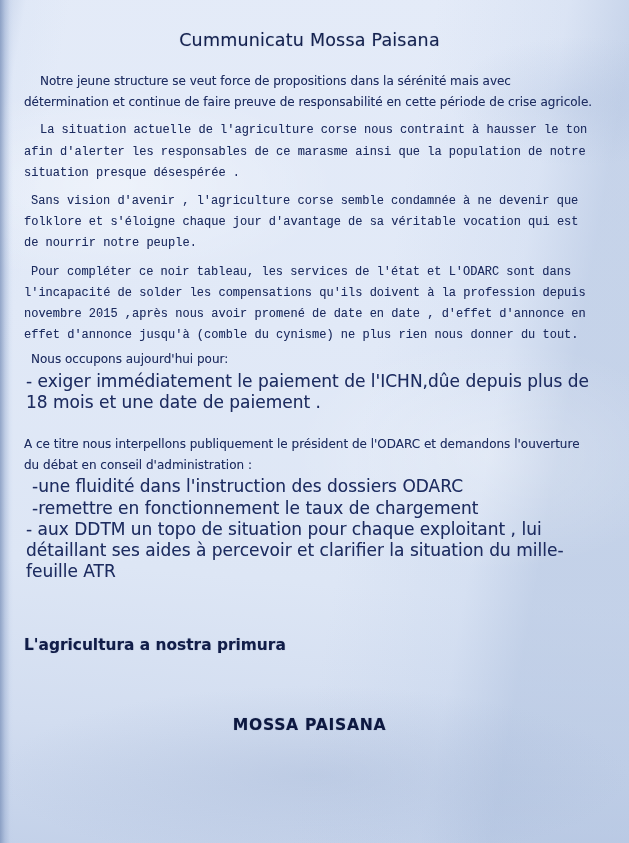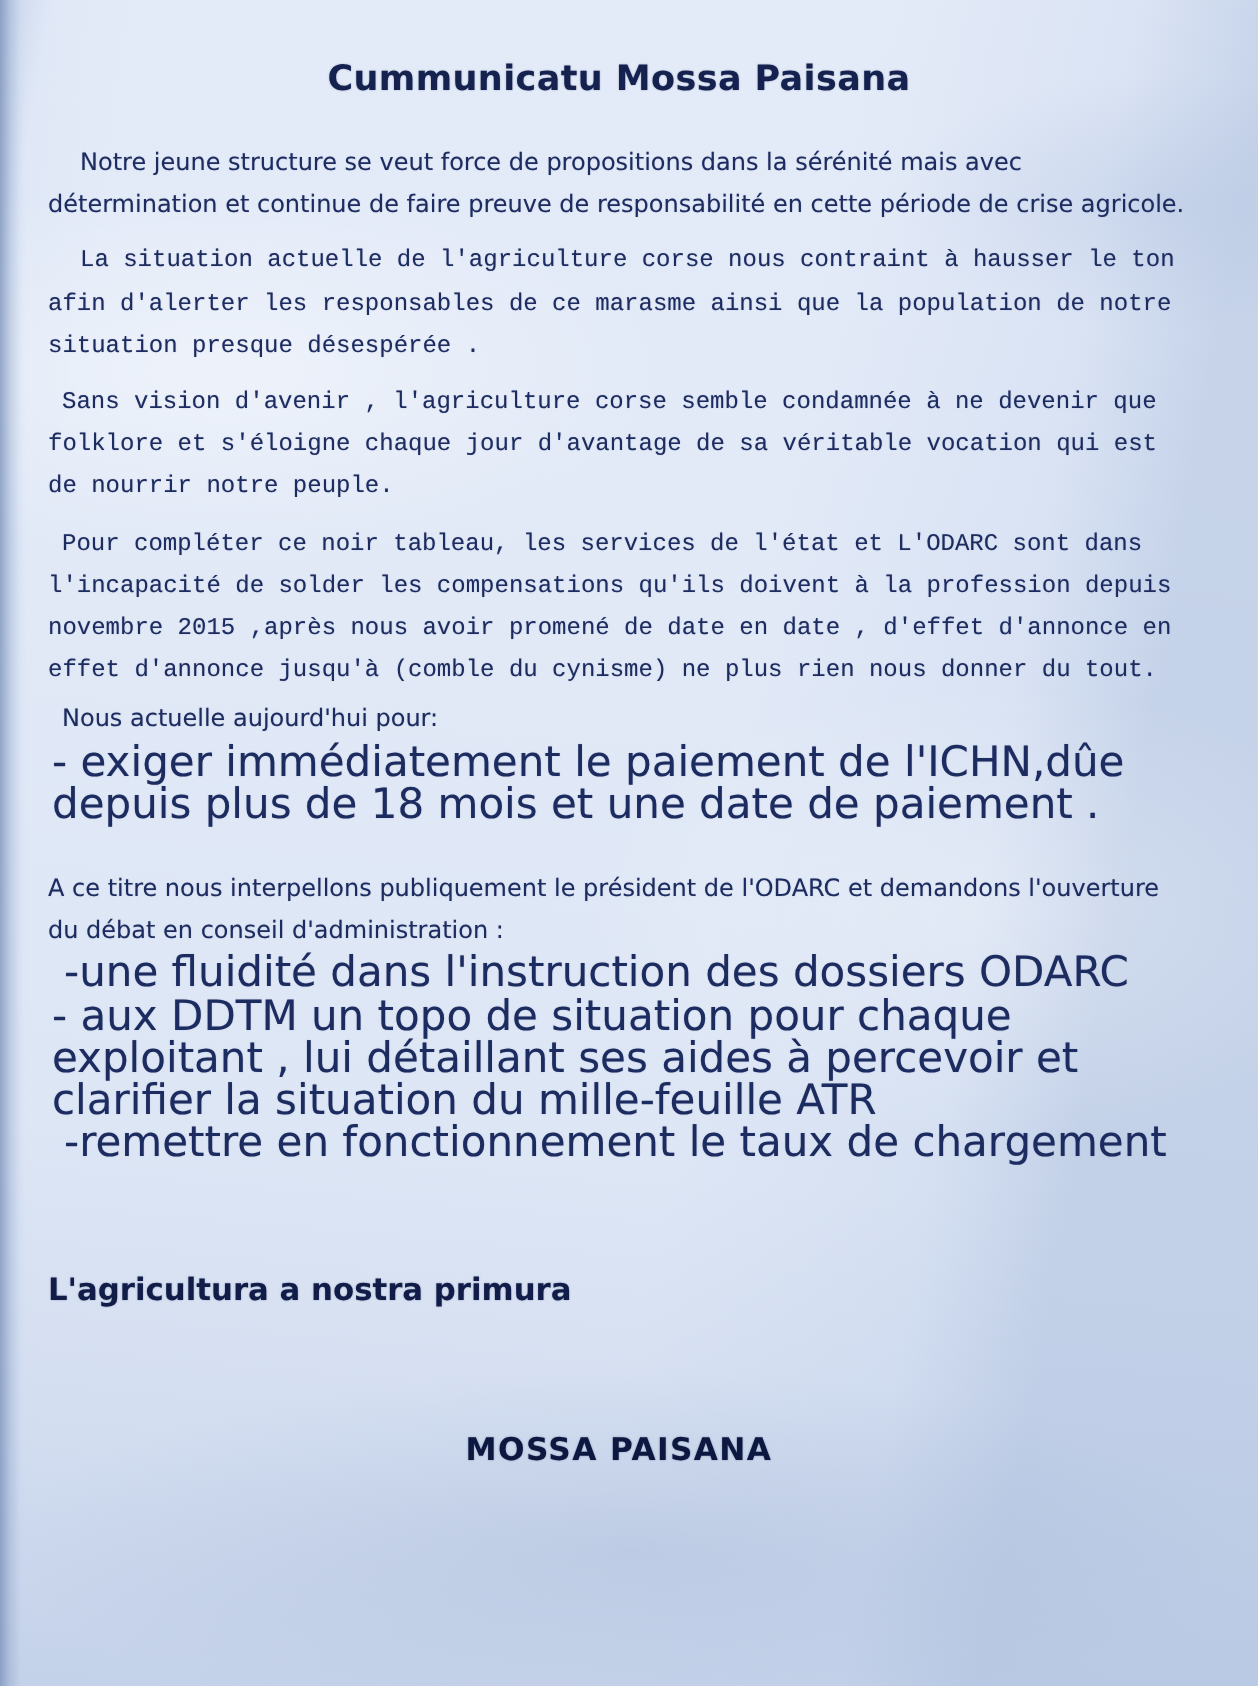--- a/index.html
+++ b/index.html
@@ -72,21 +72,21 @@
     padding: 0 34px 0 24px;
     box-sizing: border-box;
   }
 
   
   .doc-title {
     margin: 0;
     padding-top: 30px;
     text-align: center;
     font-size: 17.5px;
-    font-weight: bold;
+    font-weight: normal;
     letter-spacing: 0.2px;
     color: #15224f;
     text-shadow: 0 0 1px rgba(30,45,95,0.35);
   }
 
   
   .para {
     margin: 0;
     font-size: 12px;
     line-height: 21.2px;
@@ -96,21 +96,21 @@
   }
   .para.indent      { text-indent: 16px; }
   .para.indent-sm   { text-indent: 7px; }
   .para.italic      { font-style: italic; }
   .gap-lg  { margin-top: 21px; }
   .gap-md  { margin-top: 7px; font-family: Liberation Mono, monospace; }
   .gap-sm  { margin-top: 3px; }
 
   .list-line {
     margin: 0;
-    font-size: 21px;
+    font-size: 17px;
     line-height: 21.2px;
     color: #1d2c60;
     text-shadow: 0 0 0.6px rgba(35,50,100,0.30);
   }
   .list-line.pad1 { padding-left: 2px; }
   .list-line.pad2 { padding-left: 8px; }
 
   .slogan {
     margin: 0;
     padding-top: 54px;
@@ -139,32 +139,32 @@
     <h1 class="doc-title">Cummunicatu Mossa Paisana</h1>
 
     <p class="para indent gap-lg">Notre jeune structure se veut force de propositions dans la sérénité mais avec détermination et continue de faire preuve de responsabilité en cette période de crise agricole.</p>
 
     <p class="para indent gap-md">La situation actuelle de l'agriculture corse nous contraint à hausser le ton afin d'alerter les responsables de ce marasme ainsi que la population de notre situation presque désespérée .</p>
 
     <p class="para indent-sm gap-md">Sans vision d'avenir , l'agriculture corse semble condamnée à ne devenir que folklore et s'éloigne chaque jour d'avantage de sa véritable vocation qui est de nourrir notre peuple.</p>
 
     <p class="para indent-sm gap-md">Pour compléter ce noir tableau, les services de l'état et L'ODARC sont dans l'incapacité de solder les compensations qu'ils doivent à la profession depuis novembre 2015 ,après nous avoir promené de date en date , d'effet d'annonce en effet d'annonce jusqu'à (comble du cynisme) ne plus rien nous donner du tout.</p>
 
-    <p class="para indent-sm gap-sm">Nous actuelle aujourd'hui pour:</p>
+    <p class="para indent-sm gap-sm">Nous occupons aujourd'hui pour:</p>
 
     <div>
       <p class="list-line pad1 gap-lg">- exiger immédiatement le paiement de l'ICHN,dûe depuis plus de 18 mois et une date de paiement .</p>
     </div>
 
     <p class="para gap-lg">A ce titre nous interpellons publiquement le président de l'ODARC et demandons l'ouverture du débat en conseil d'administration :</p>
 
     <div>
       <p class="list-line pad2">-une fluidité dans l'instruction des dossiers ODARC</p>
+      <p class="list-line pad2">-remettre en fonctionnement le taux de chargement</p>
       <p class="list-line pad1">- aux DDTM un topo de situation pour chaque exploitant , lui détaillant ses aides à percevoir et clarifier la situation du mille-feuille ATR</p>
-      <p class="list-line pad2">-remettre en fonctionnement le taux de chargement</p>
     </div>
 
 
     <p class="slogan">L'agricultura a nostra primura</p>
 
     <p class="signature">MOSSA PAISANA</p>
 
   </div>
 </div>
 

